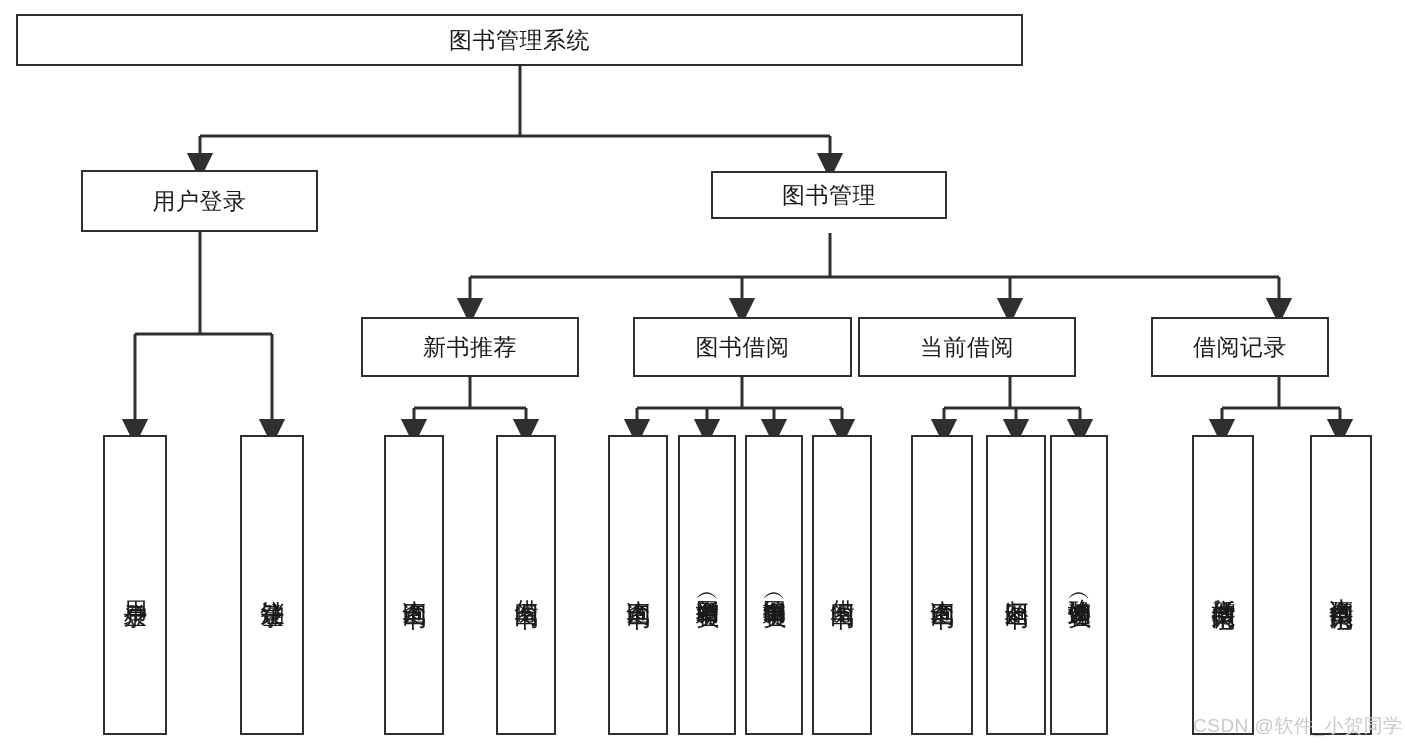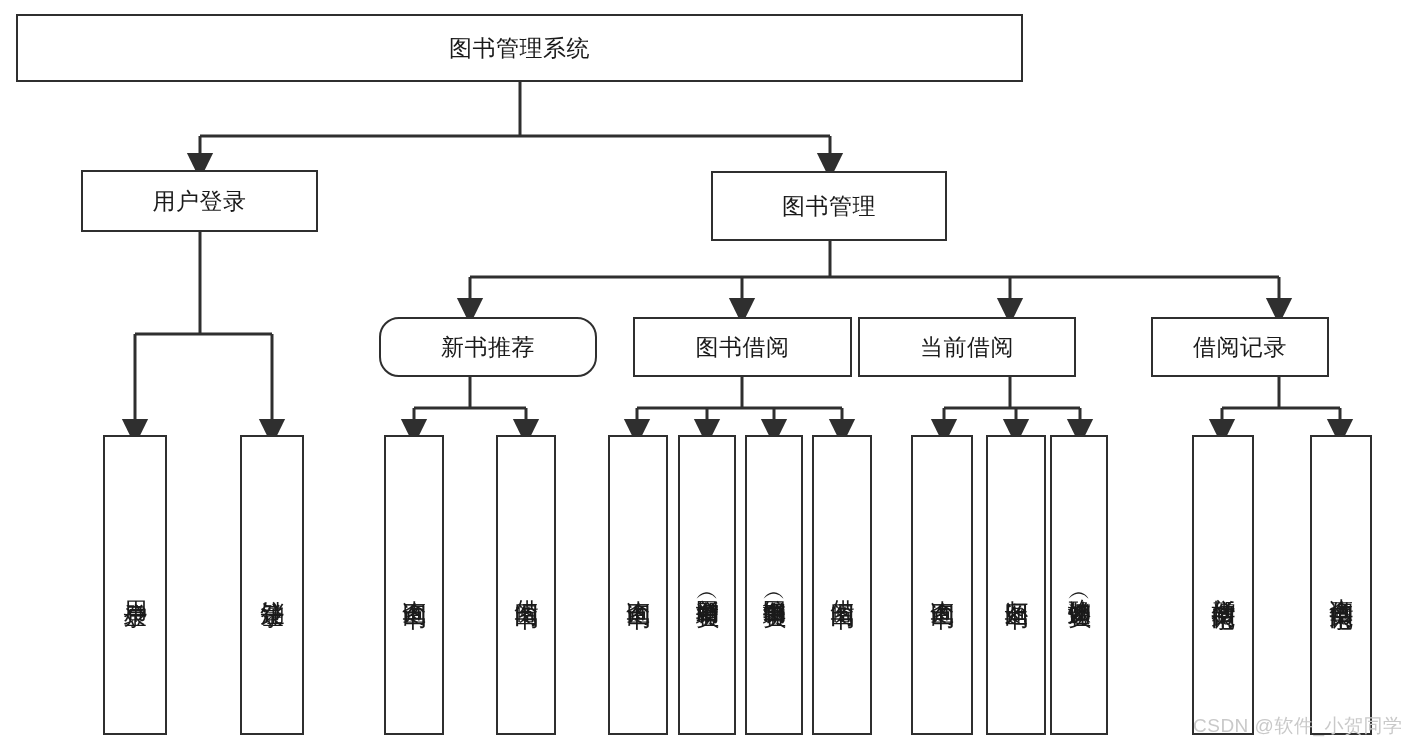--- a/index.html
+++ b/index.html
@@ -113,32 +113,32 @@
       <path d="M1016,408 L1016,432" marker-end="url(#arrow)"></path>
       <path d="M1080,408 L1080,432" marker-end="url(#arrow)"></path>
 
       <path d="M1279,377 L1279,408"></path>
       <path d="M1222,408 L1340,408"></path>
       <path d="M1222,408 L1222,432" marker-end="url(#arrow)"></path>
       <path d="M1340,408 L1340,432" marker-end="url(#arrow)"></path>
     </g>
   </svg>
 
-  <div class="node horizontal" style="left:16px;top:14px;width:1007px;height:68px;">
+  <div class="node horizontal" style="left:16px;top:14px;width:1007px;height:52px;">
     <span class="label">图书管理系统</span>
   </div>
 
   <div class="node horizontal" style="left:81px;top:170px;width:237px;height:62px;">
     <span class="label">用户登录</span>
   </div>
-  <div class="node horizontal" style="left:711px;top:171px;width:236px;height:70px;">
+  <div class="node horizontal" style="left:711px;top:171px;width:236px;height:48px;">
     <span class="label">图书管理</span>
   </div>
 
-  <div class="node horizontal" style="left:379px;top:317px;width:218px;height:60px;border-radius:20px;">
+  <div class="node horizontal" style="left:361px;top:317px;width:218px;height:60px;">
     <span class="label">新书推荐</span>
   </div>
   <div class="node horizontal" style="left:633px;top:317px;width:219px;height:60px;justify-content:center;">
     <span class="label">图书借阅</span>
   </div>
   <div class="node horizontal" style="left:858px;top:317px;width:218px;height:60px;">
     <span class="label">当前借阅</span>
   </div>
   <div class="node horizontal" style="left:1151px;top:317px;width:178px;height:60px;">
     <span class="label">借阅记录</span>

